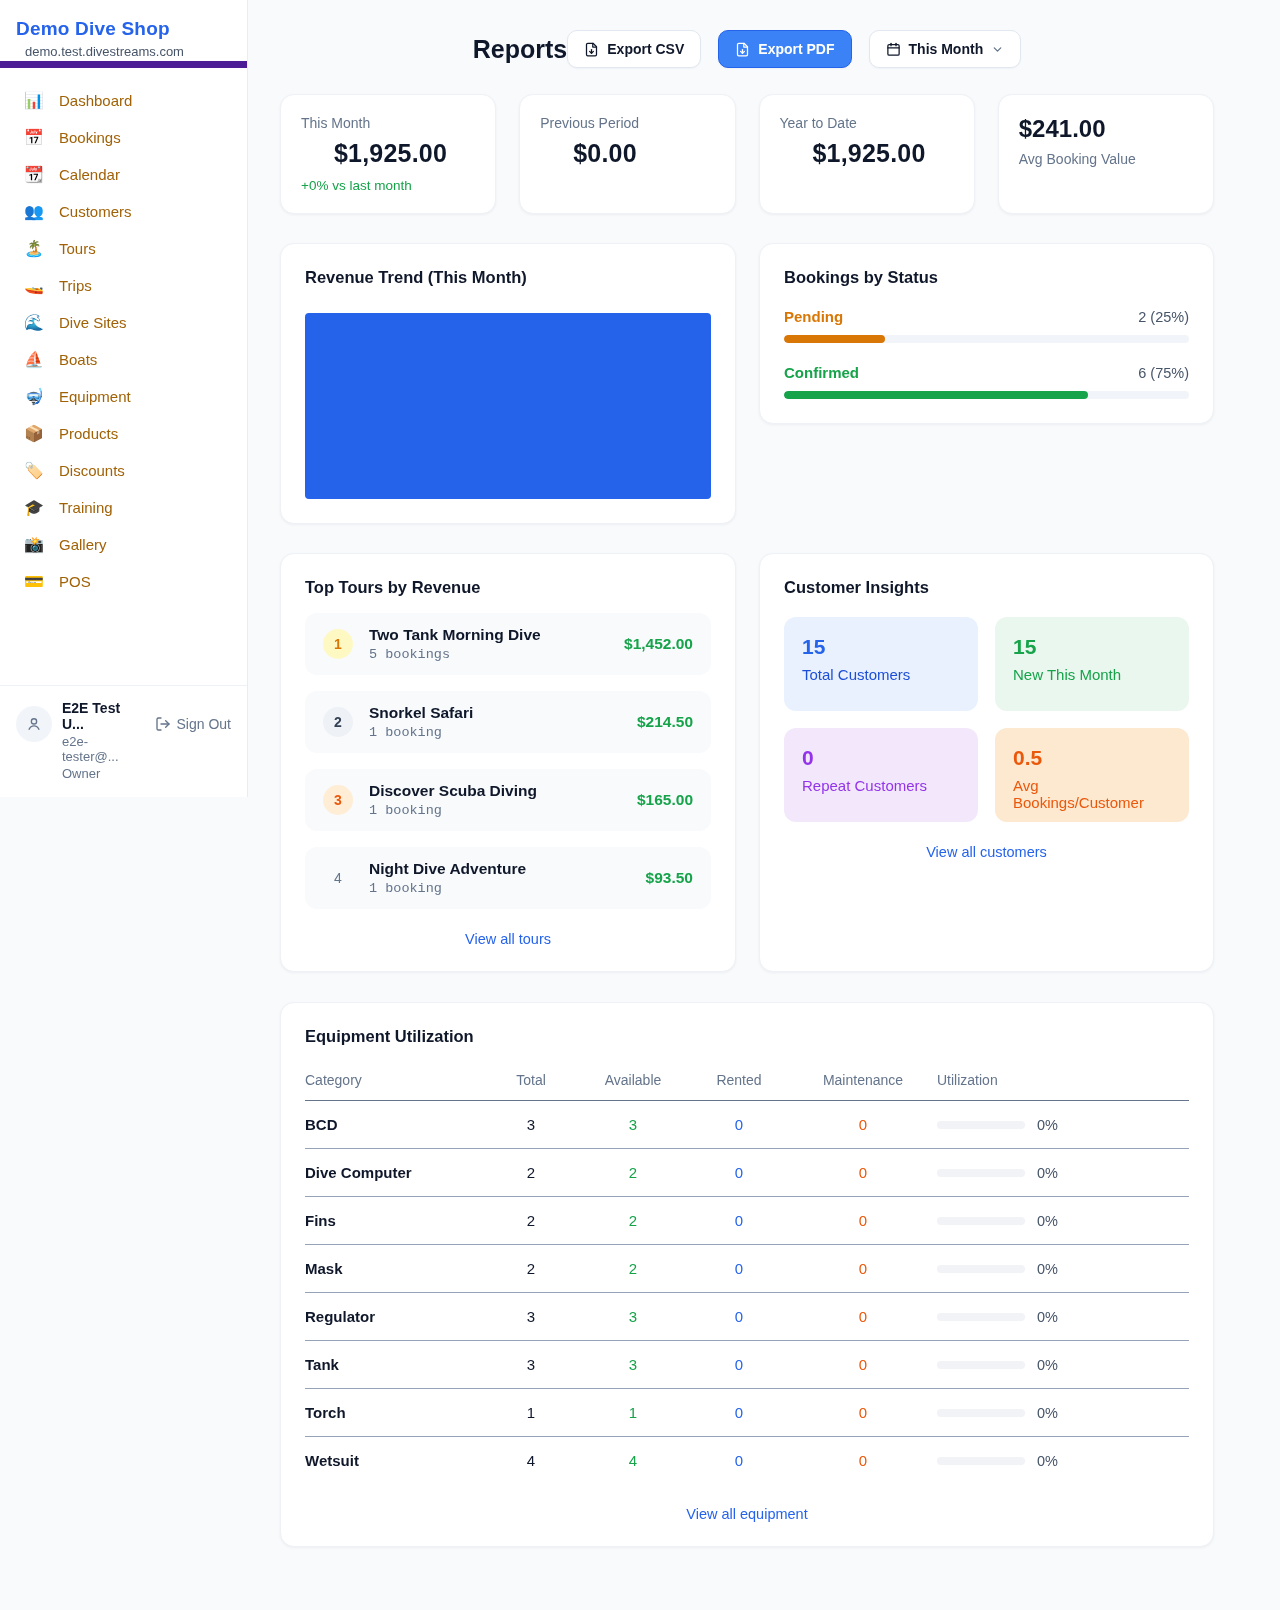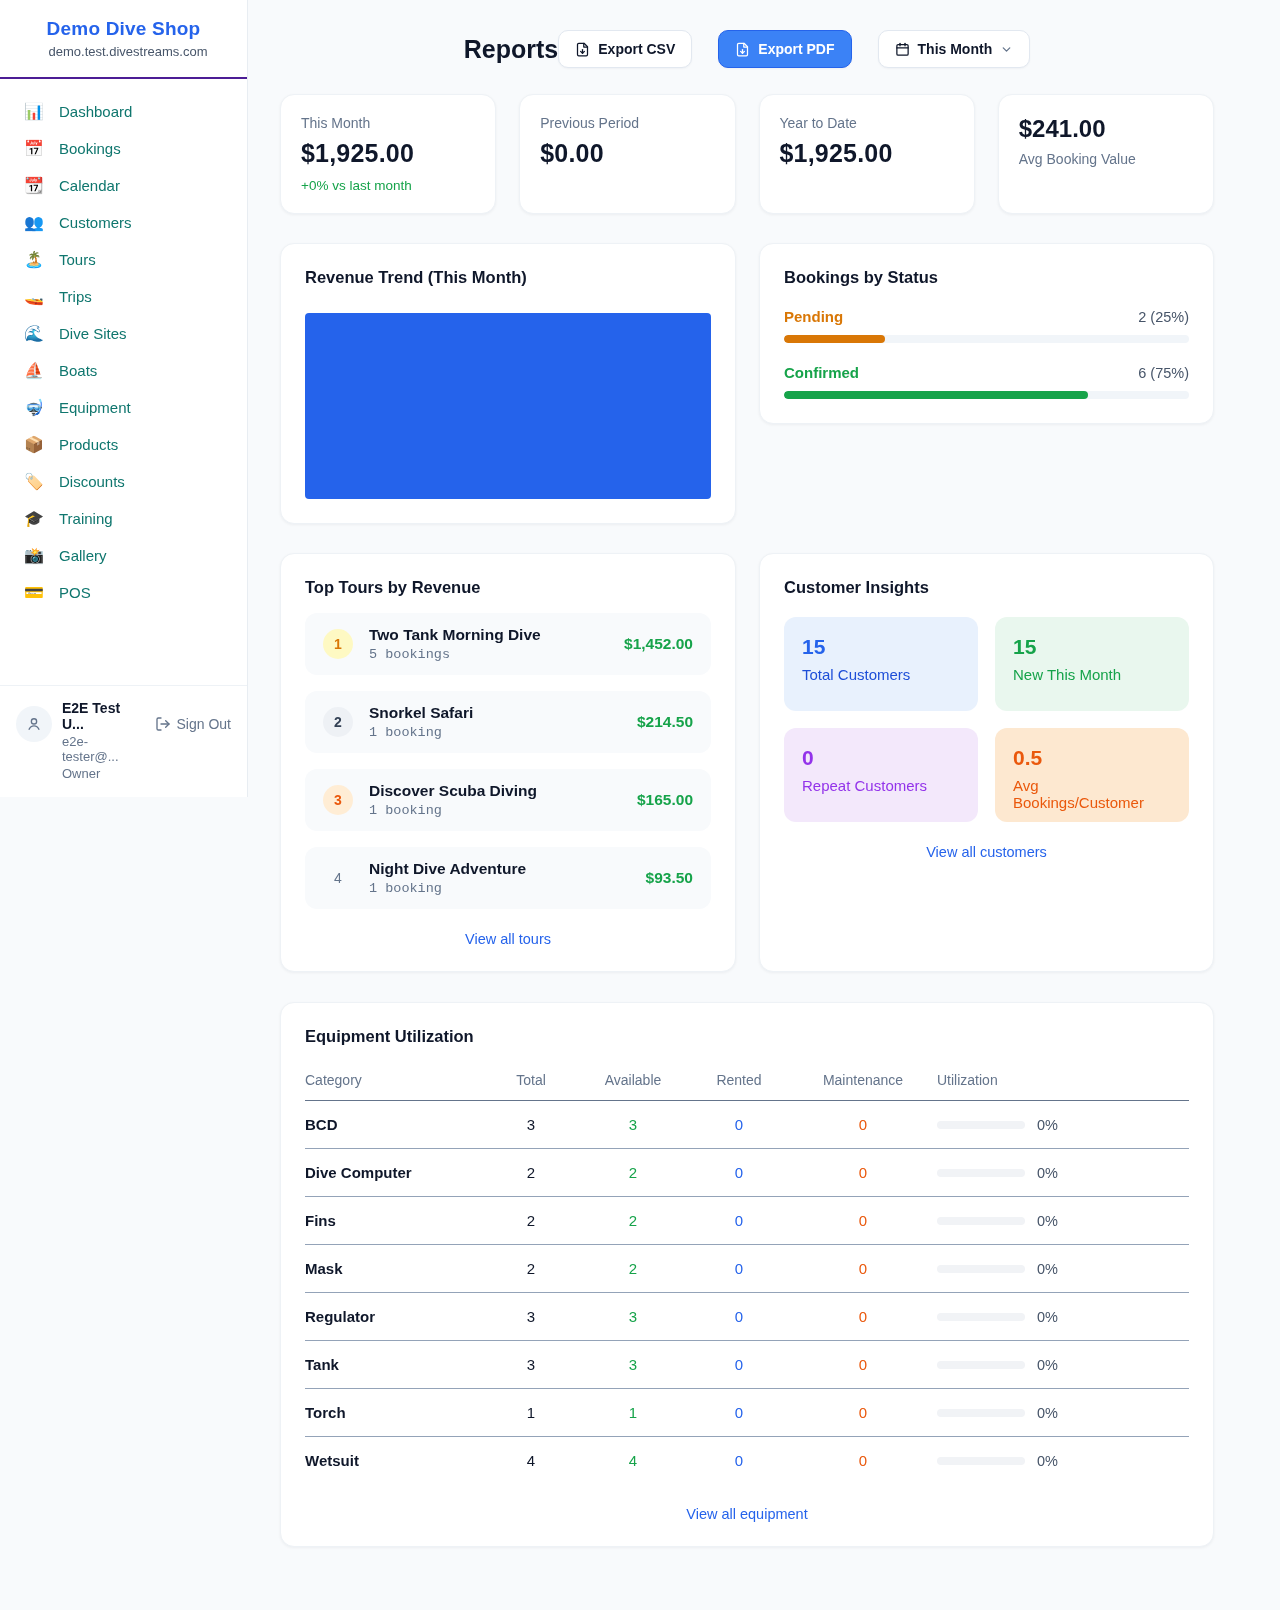--- a/index.html
+++ b/index.html
@@ -10,63 +10,63 @@
     color:#0f172a;
     overflow:hidden;
     position:relative;
   }
   
   .sidebar {
     position:absolute; left:0; top:0; width:248px; height:797px;
     background:#ffffff; border-right:1px solid #e8edf2;
     display:flex; flex-direction:column;
   }
-  .brand-block { padding:18px 16px 18px 16px; border-bottom:2px solid #4c1d95;text-align:center; }
+  .brand-block { padding:18px 16px 2px 16px; border-bottom:7px solid #4c1d95; }
   .brand-name { color:#2563eb; font-size:19px; font-weight:bold; letter-spacing:.2px; }
   .brand-domain { color:#475569; font-size:13px; margin-top:4px;margin-left:9px; }
   .nav { padding:14px 0 10px 0; flex:1; }
   .nav-item { display:flex; align-items:center; gap:15px; padding:10px 24px; cursor:pointer; }
   .nav-icon { width:20px; font-size:16px; line-height:1; text-align:center; }
-  .nav-label { font-size:15px; color:#0f766e; }
+  .nav-label { font-size:15px; color:#a16207; }
   .user-block {
     border-top:1px solid #eef2f6; padding:14px 16px 16px 16px;
     display:flex; align-items:flex-start; gap:10px; background:#fff;
   }
   .avatar { width:36px; height:36px; border-radius:50%; background:#f1f5f9;
     display:flex; align-items:center; justify-content:center; flex:0 0 auto; margin-top:6px;}
   .user-meta { flex:1; min-width:0; }
   .user-name { font-size:14px; font-weight:bold; color:#0f172a; }
   .user-email { font-size:13px; color:#64748b; margin-top:2px; }
   .user-role { font-size:13px; color:#64748b; margin-top:2px; }
   .signout { display:flex; align-items:center; gap:6px; color:#64748b; font-size:14px;
     cursor:pointer; margin-top:16px; white-space:nowrap; }
   
   .main { position:absolute; left:248px; top:0; width:1032px; padding:30px 0 0 32px; }
   .content { width:934px; }
   .page-header { display:flex; align-items:center; justify-content:center; }
   .page-title { font-size:25px; font-weight:bold; color:#0f172a; }
-  .header-actions { display:flex; gap:26px; }
+  .header-actions { display:flex; gap:17px; }
   .btn {
     display:inline-flex; align-items:center; gap:8px; height:38px; padding:0 16px;
     border-radius:10px; font-size:14px; font-weight:bold; cursor:pointer;
     background:#fff; border:1px solid #e2e8f0; color:#0f172a;
     box-shadow:0 1px 2px rgba(15,23,42,.04);
   }
   .btn-primary { background:#3b82f6; border-color:#2563eb; color:#fff; }
   .btn svg { display:block; }
   
   .card {
     background:#fff; border:1px solid #eef2f6; border-radius:14px;
     box-shadow:0 1px 3px rgba(15,23,42,.05); padding:20px;
   }
   .card-lg { padding:24px; }
   .card-title { font-size:16.5px; font-weight:bold; color:#0f172a; }
   .stats-grid { display:grid; grid-template-columns:repeat(4,1fr); gap:23px; margin-top:26px; }
   .stat-label { font-size:14px; color:#64748b; }
-  .stat-value { font-size:25px; font-weight:bold; color:#0f172a; margin-top:8px; letter-spacing:.2px; }
+  .stat-value { font-size:25px; font-weight:bold; color:#0f172a; margin-top:8px; letter-spacing:.2px;margin-left:33px; }
   .stat-delta { font-size:13.5px; color:#16a34a; margin-top:10px; }
   .stat-value-first { font-size:24px; font-weight:bold; color:#0f172a; }
   .stat-sublabel { font-size:14px; color:#64748b; margin-top:8px; }
   .two-col { display:grid; grid-template-columns:456px 455px; gap:23px; margin-top:29px; }
   .two-col.top-align { align-items:start; }
   
   .chart-bar-fill { height:186px; background:#2563eb; border-radius:4px; margin-top:26px; }
   
   .status-row { margin-top:21px; }
   .status-head { display:flex; justify-content:space-between; align-items:baseline; }

